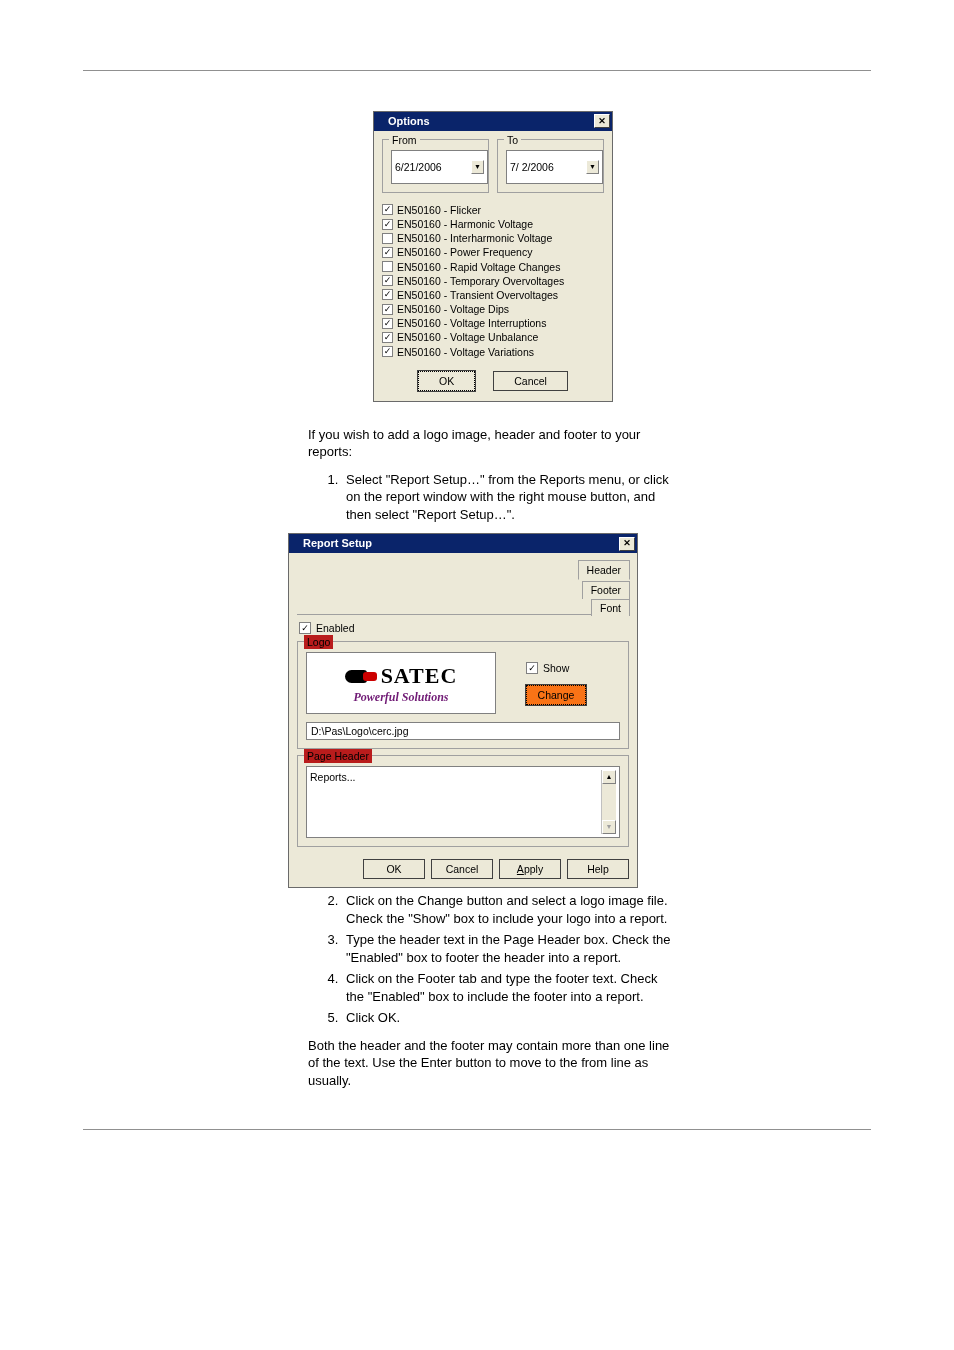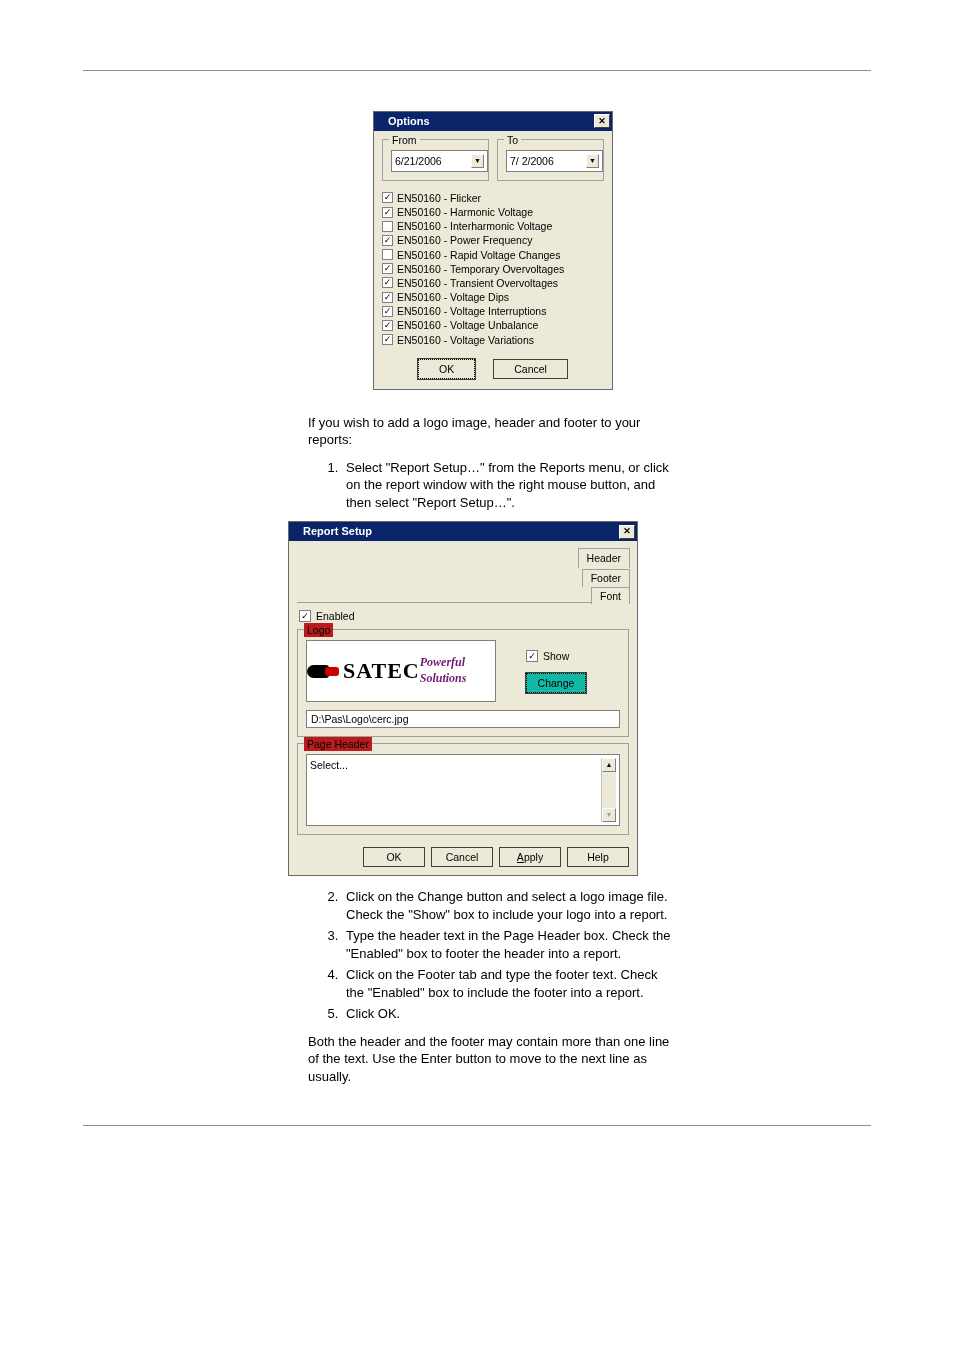--- a/index.html
+++ b/index.html
@@ -60,21 +60,21 @@
     padding: 10px 0 8px 8px;
     flex: 1;
   }
   .fieldset .legend {
     position: absolute; top: -7px; left: 6px;
     background: #ece9d8; padding: 0 3px; font-size: 10.5px;
   }
   .date-in {
     display: flex; align-items: center;
     border: 1px solid #808080; background: #fff;
-    height: 22px; padding: 0 3px; justify-content: space-between;
+    height: 34px; padding: 0 3px; justify-content: space-between;
   }
   .chk-list { margin-top: 4px; }
   .chk-row { display: flex; align-items: center; gap: 4px; line-height: 1.35; }
   .chk {
     width: 11px; height: 11px; border: 1px solid #808080; background: #fff;
     display: inline-flex; align-items: center; justify-content: center;
     font-size: 9px; line-height: 1;
   }
   .btn-row { display: flex; justify-content: center; gap: 18px; margin-top: 12px; }
   .btn {
@@ -96,21 +96,21 @@
   }
 
   
   p { margin: 0 0 10px 0; }
   ol { margin: 0 0 10px 0; padding-left: 34px; }
   ol li { margin-bottom: 4px; padding-left: 4px; }
 
   
   .report-dialog {
     width: 350px;
-    margin: 6px 0 12px -20px;
+    margin: 6px 0 4px -20px;
     border: 1px solid #6a6a6a;
     background: #ece9d8;
     font-family: Tahoma, sans-serif;
     font-size: 10.5px;
   }
   .rd-body { padding: 6px 8px 8px 8px; }
   .tabs { display: flex; align-items: flex-end; border-bottom: 1px solid #a0a0a0; margin-bottom: 6px; flex-direction: column; }
   .tab {
     border: 1px solid #a0a0a0; border-bottom: none;
     padding: 2px 8px; background: #ece9d8; margin-right: -1px;
@@ -129,21 +129,21 @@
     padding: 10px 8px 8px 8px; margin: 6px 0;
   }
   .groupbox .legend {
     position: absolute; top: -7px; left: 6px;
     background: #b91c1c; padding: 0 3px;
   }
   .logo-row { display: flex; align-items: center; gap: 10px; }
   .logo-img {
     border: 1px solid #808080; background: #fff;
     width: 190px; height: 62px;
-    display: flex; flex-direction: row; align-items: center; justify-content: center;
+    display: flex; flex-direction: column; align-items: center; justify-content: center;
     font-family: "Times New Roman", serif;
   }
   .satec-top { display: flex; align-items: center; gap: 4px; font-size: 22px; font-weight: bold; letter-spacing: 1px; }
   .satec-plug { display: inline-block; position: relative; width: 32px; height: 18px; }
   .satec-plug::before {
     content: ""; position: absolute; left: 0; top: 3px;
     width: 22px; height: 13px; background: #000; border-radius: 8px 4px 4px 8px;
   }
   .satec-plug::after {
     content: ""; position: absolute; left: 18px; top: 5px;
@@ -174,21 +174,21 @@
   .rd-btnrow { display: flex; justify-content: flex-end; gap: 6px; padding: 6px 0 0 0; }
   .rd-btn {
     height: 20px; width: 62px;
     border: 1px solid #404040; background: #ece9d8;
     display: inline-flex; align-items: center; justify-content: center;
     font-size: 10.5px;
   }
   .change-btn {
     height: 20px; width: 60px;
     border: 1px dotted #000; outline: 1px solid #404040;
-    background: #14b8a6;
+    background: #f97316;
     display: inline-flex; align-items: center; justify-content: center;
   }
 </style>
 </head>
 <body>
 
 <div class="page">
   <div class="hr-top"></div>
 
   <div class="content-col">
@@ -310,21 +310,21 @@
             </div>
           </div>
           <div class="pathbox">
             <span>D:\Pas\Logo\cerc.jpg</span>
           </div>
         </div>
 
         <div class="groupbox">
           <div class="legend">Page Header</div>
           <div class="headerarea">
-            <div class="txt">Select...</div>
+            <div class="txt">Reports...</div>
             <div class="scrollbar">
               <div class="sb-btn">▲</div>
               <div class="sb-btn disabled">▼</div>
             </div>
           </div>
         </div>
 
         <div class="rd-btnrow">
           <div class="rd-btn">OK</div>
           <div class="rd-btn">Cancel</div>
@@ -334,18 +334,18 @@
       </div>
     </div>
 
     <ol start="2">
       <li>Click on the Change button and select a logo image file. Check the "Show" box to include your logo into a report.</li>
       <li>Type the header text in the Page Header box. Check the "Enabled" box to footer the header into a report.</li>
       <li>Click on the Footer tab and type the footer text. Check the "Enabled" box to include the footer into a report.</li>
       <li>Click OK.</li>
     </ol>
 
-    <p>Both the header and the footer may contain more than one line of the text. Use the Enter button to move to the next line as usually.</p>
+    <p>Both the header and the footer may contain more than one line of the text. Use the Enter button to move to the from line as usually.</p>
 
   </div>
 
   <div class="hr-bot"></div>
 </div>
 
 </body></html>

